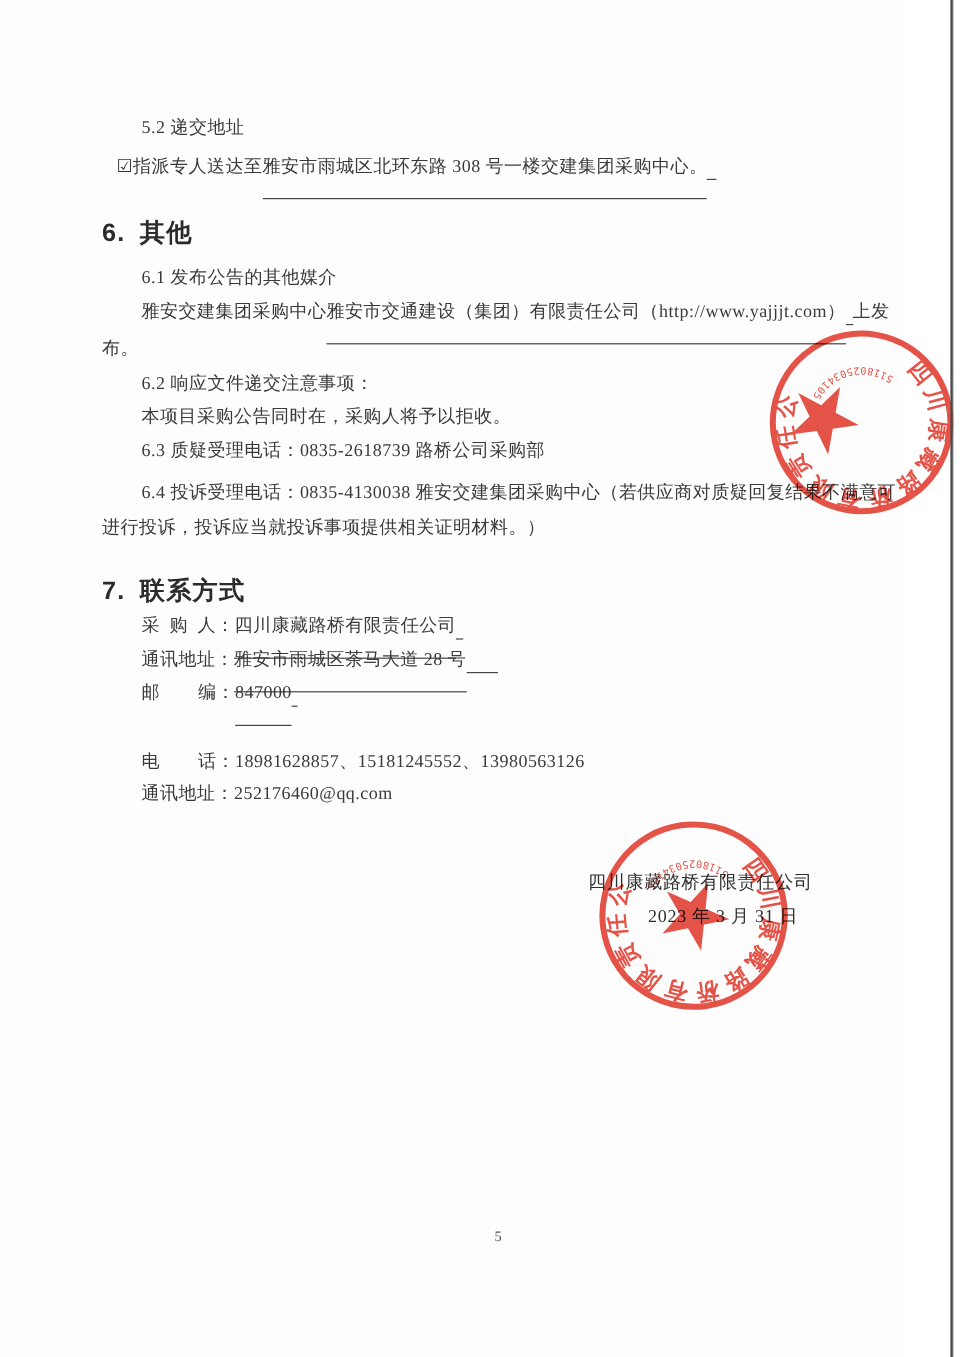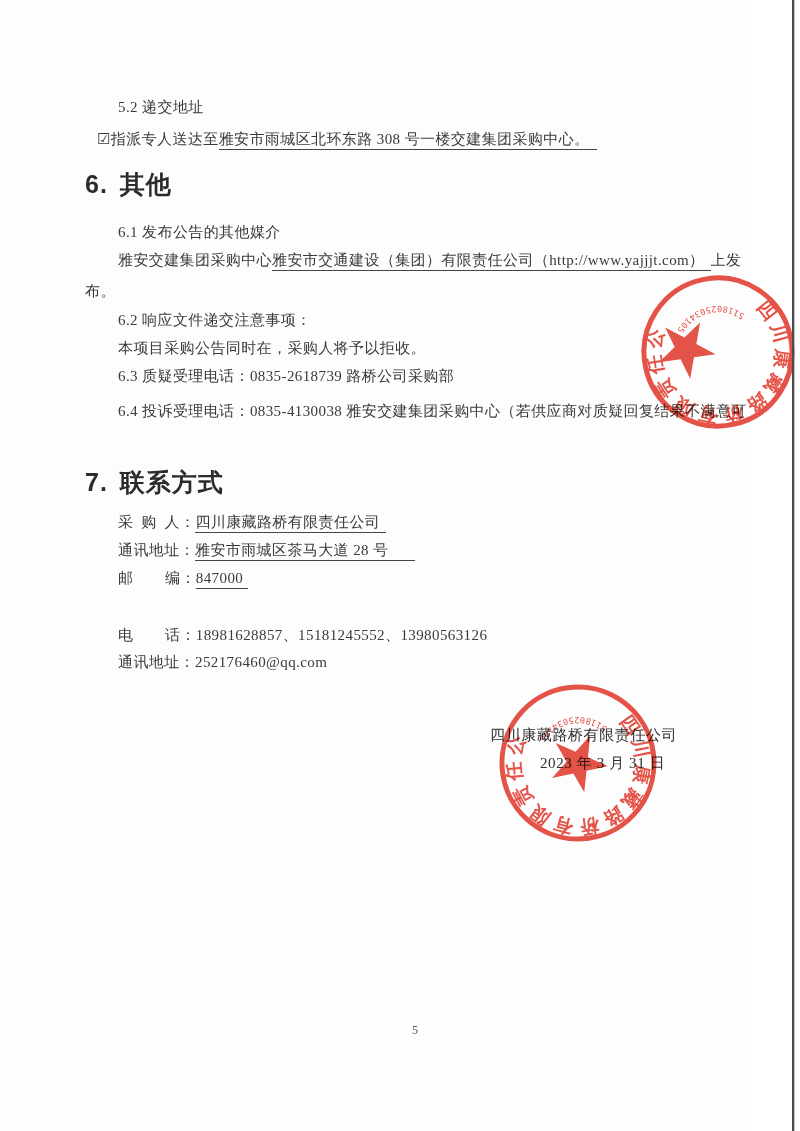--- a/index.html
+++ b/index.html
@@ -10,24 +10,24 @@
     position:relative;overflow:hidden;
   }
   .page{position:absolute;left:0;top:0;width:752px;height:1131px;background:#fefdfd;}
   .line{
     position:absolute;white-space:nowrap;
     font-size:15px;line-height:20px;color:#3a3a3a;letter-spacing:0.4px;
   }
   .heading{
     position:absolute;white-space:nowrap;
     font-family:"Liberation Sans","DejaVu Sans",sans-serif;
-    font-weight:bold;font-size:25px;color:#2b2b2b;letter-spacing:1px;
+    font-weight:bold;font-size:21px;color:#2b2b2b;letter-spacing:1px;margin-top:12px;
   }
   .heading .num{margin-right:12px;}
-  .ul{border-bottom:1.2px solid #454545;padding-bottom:2px;}
+  .ul{border-bottom:1.2px solid #454545;padding-bottom:18px;}
   .ul-ext{display:inline-block;border-bottom:1.2px solid #454545;height:16px;vertical-align:bottom;}
   .chk{font-size:15px;}
   .contact-label{
     display:inline-block;
   }
   .sig{position:absolute;white-space:nowrap;font-size:15px;color:#2f2f2f;letter-spacing:0.6px;}
   .pageno{position:absolute;font-size:12px;color:#565656;font-family:"Liberation Serif",serif;}
   .stamp{position:absolute;mix-blend-mode:multiply;opacity:0.88;}
   .edge-line{position:absolute;top:0;left:792px;width:2px;height:1131px;background:#4a4a4a;}
   .edge-line-soft{position:absolute;top:0;left:794px;width:1px;height:1131px;background:#8a8a8a;opacity:.5;}
@@ -62,20 +62,23 @@
     <span>6.2 响应文件递交注意事项：</span>
   </div>
   <div class="line" style="left:118px;top:338px">
     <span>本项目采购公告同时在，采购人将予以拒收。</span>
   </div>
   <div class="line" style="left:118px;top:366px">
     <span>6.3 质疑受理电话：0835-2618739 路桥公司采购部</span>
   </div>
   <div class="line" style="left:118px;top:401px">
     <span>6.4 投诉受理电话：0835-4130038 雅安交建集团采购中心（若供应商对质疑回复结果不满意可</span>
+  </div>
+  <div class="line" style="left:85px;top:430px">
+    <span>进行投诉，投诉应当就投诉事项提供相关证明材料。）</span>
   </div>
 
   <div class="heading" style="left:85px;top:466px">
     <span class="num">7.</span><span>联系方式</span>
   </div>
 
   <div class="line" style="left:118px;top:512px">
     <span class="contact-label">采 购 人：</span><span class="ul">四川康藏路桥有限责任公司</span><span class="ul-ext" style="width:6px"></span>
   </div>
   <div class="line" style="left:118px;top:540px">

